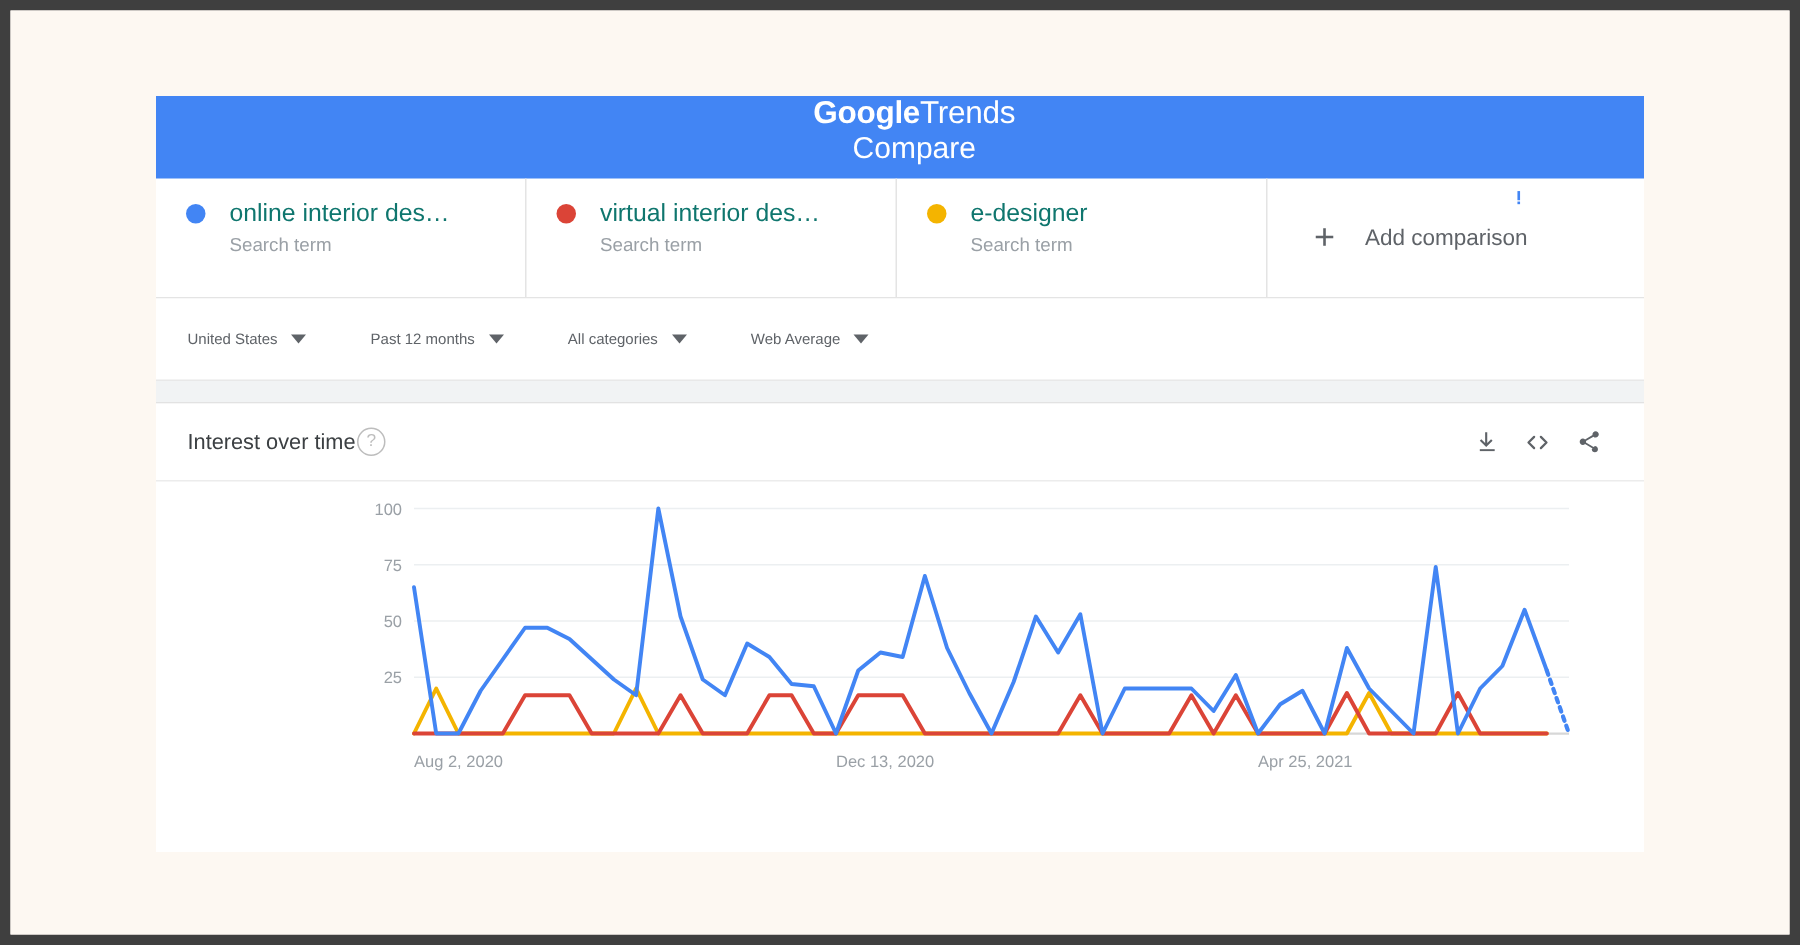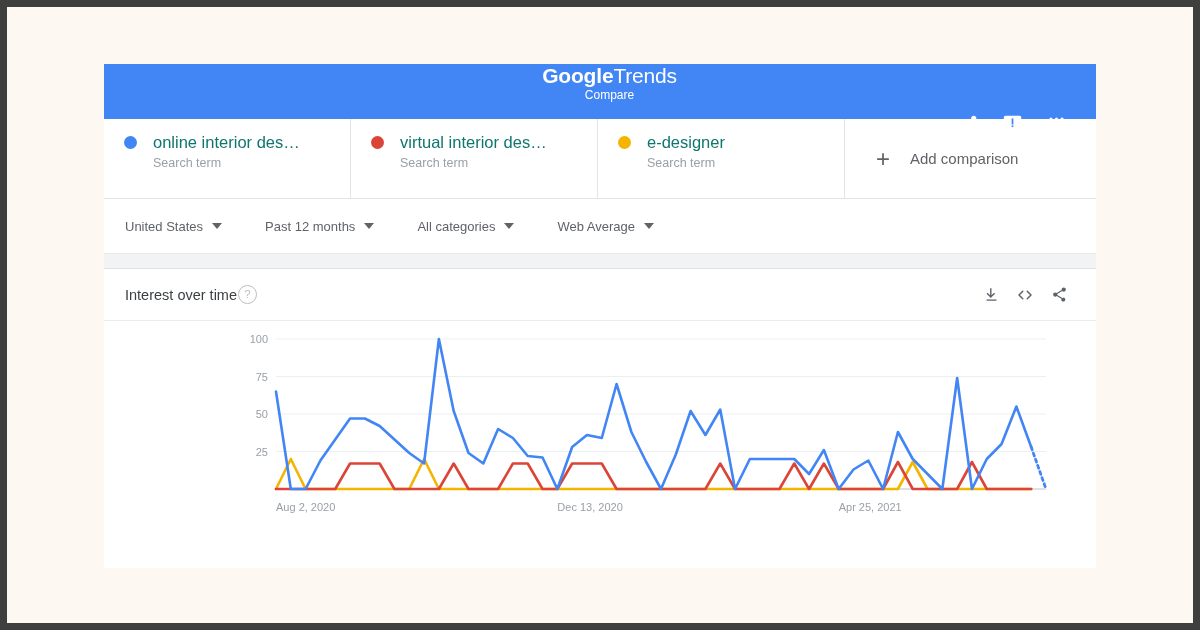--- a/index.html
+++ b/index.html
@@ -55,21 +55,21 @@
   }
   .logo .logo-bold { font-weight: bold; }
   .logo .logo-light { font-weight: normal; }
   .logo-divider {
     width: 1px;
     height: 28px;
     background: rgba(255,255,255,0.55);
     margin: 0 19px 0 22px;
   }
   .compare-label {
-    font-size: 12px;
+    font-size: 20px;
     color: #ffffff;
   }
   .top-bar-actions {
     margin-left: auto;
     display: flex;
     align-items: center;
     padding-right: 18px;
   }
   .top-icon {
     width: 44px;
@@ -144,21 +144,21 @@
     border-bottom: 1px solid #e8e8e8;
     background: #fff;
   }
   .filter {
     display: flex;
     align-items: center;
     margin-right: 43px;
     cursor: pointer;
   }
   .filter-label {
-    font-size: 13px;
+    font-size: 10px;
     color: #5f6368;
     margin-right: 9px;
   }
   .caret {
     width: 0; height: 0;
     border-left: 5px solid transparent;
     border-right: 5px solid transparent;
     border-top: 6px solid #5f6368;
   }
 

